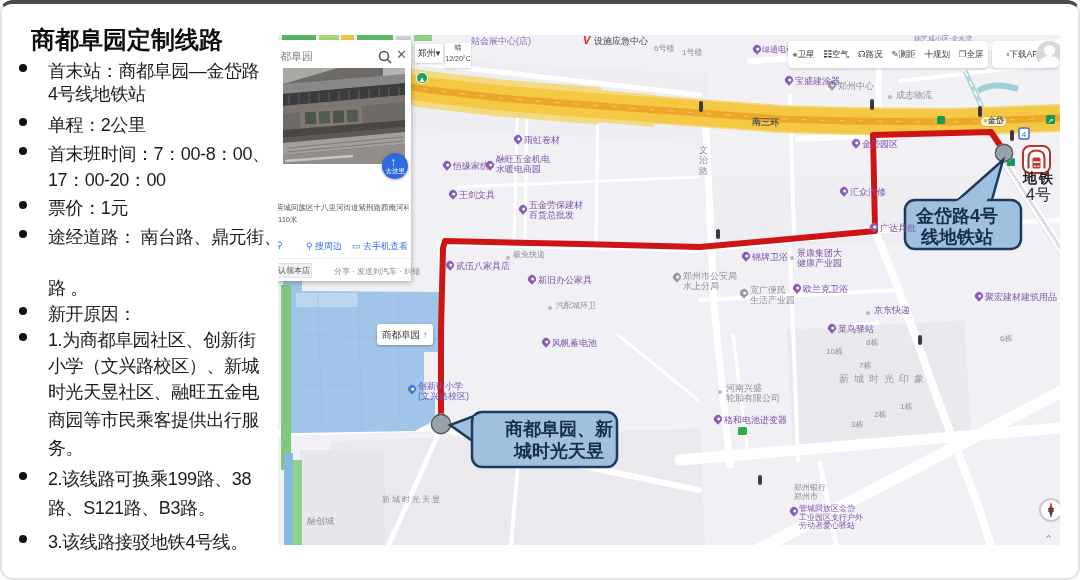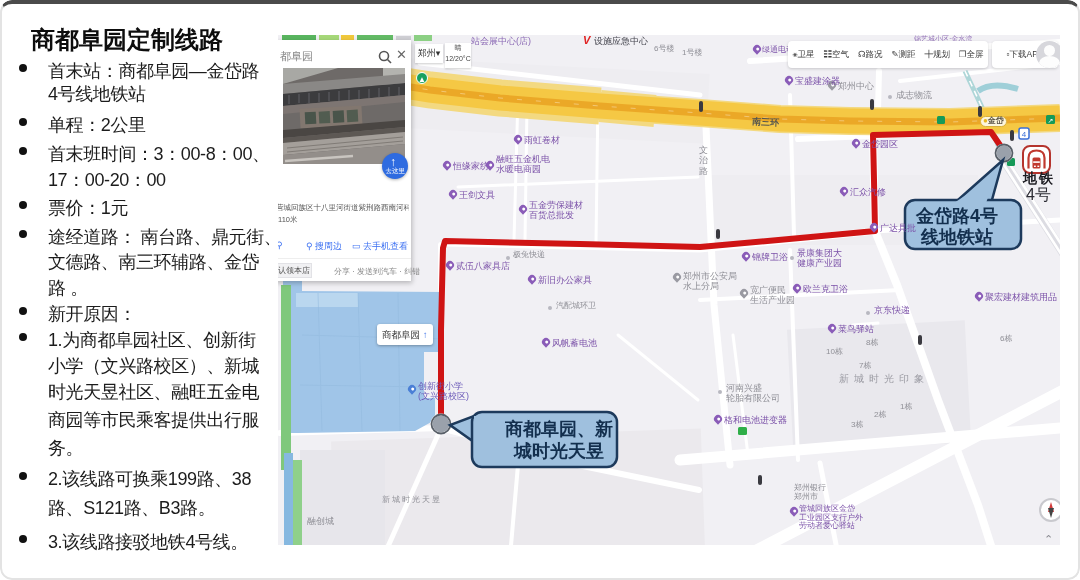--- a/index.html
+++ b/index.html
@@ -26,28 +26,27 @@
 </style>
 </head>
 <body>
 <div id="frame">
 <div id="title">商都阜园定制线路</div>
 <div class="ln" style="top:59px">首末站：商都阜园—金岱路</div>
 <div class="blt" style="top:64px"></div>
 <div class="ln" style="top:82px">4号线地铁站</div>
 <div class="ln" style="top:113px">单程：2公里</div>
 <div class="blt" style="top:118px"></div>
-<div class="ln" style="top:142px">首末班时间：3：00-8：00、</div>
+<div class="ln" style="top:142px">首末班时间：7：00-8：00、</div>
 <div class="blt" style="top:147px"></div>
 <div class="ln" style="top:168px">17：00-20：00</div>
 <div class="ln" style="top:196px">票价：1元</div>
 <div class="blt" style="top:201px"></div>
 <div class="ln" style="top:225px">途经道路： 南台路、鼎元街、</div>
 <div class="blt" style="top:230px"></div>
-<div class="ln" style="top:250px">文德路、南三环辅路、金岱</div>
 <div class="ln" style="top:276px">路 。</div>
 <div class="ln" style="top:302px">新开原因：</div>
 <div class="blt" style="top:307px"></div>
 <div class="ln" style="top:328px">1.为商都阜园社区、创新街</div>
 <div class="blt" style="top:333px"></div>
 <div class="ln" style="top:380px">时光天昱社区、融旺五金电</div>
 <div class="ln" style="top:354px">小学（文兴路校区）、新城</div>
 <div class="ln" style="top:408px">商园等市民乘客提供出行服</div>
 <div class="ln" style="top:436px">务。</div>
 <div class="ln" style="top:467px">2.该线路可换乘199路、38</div>

